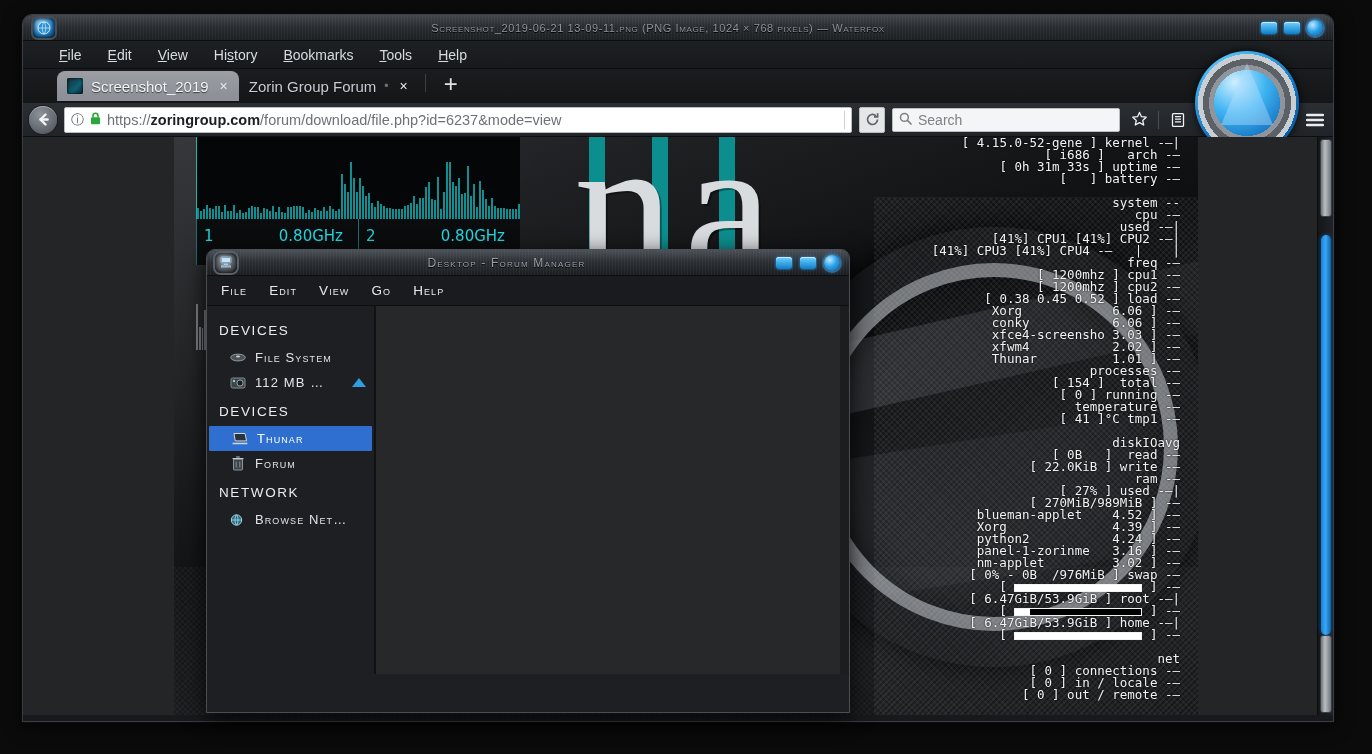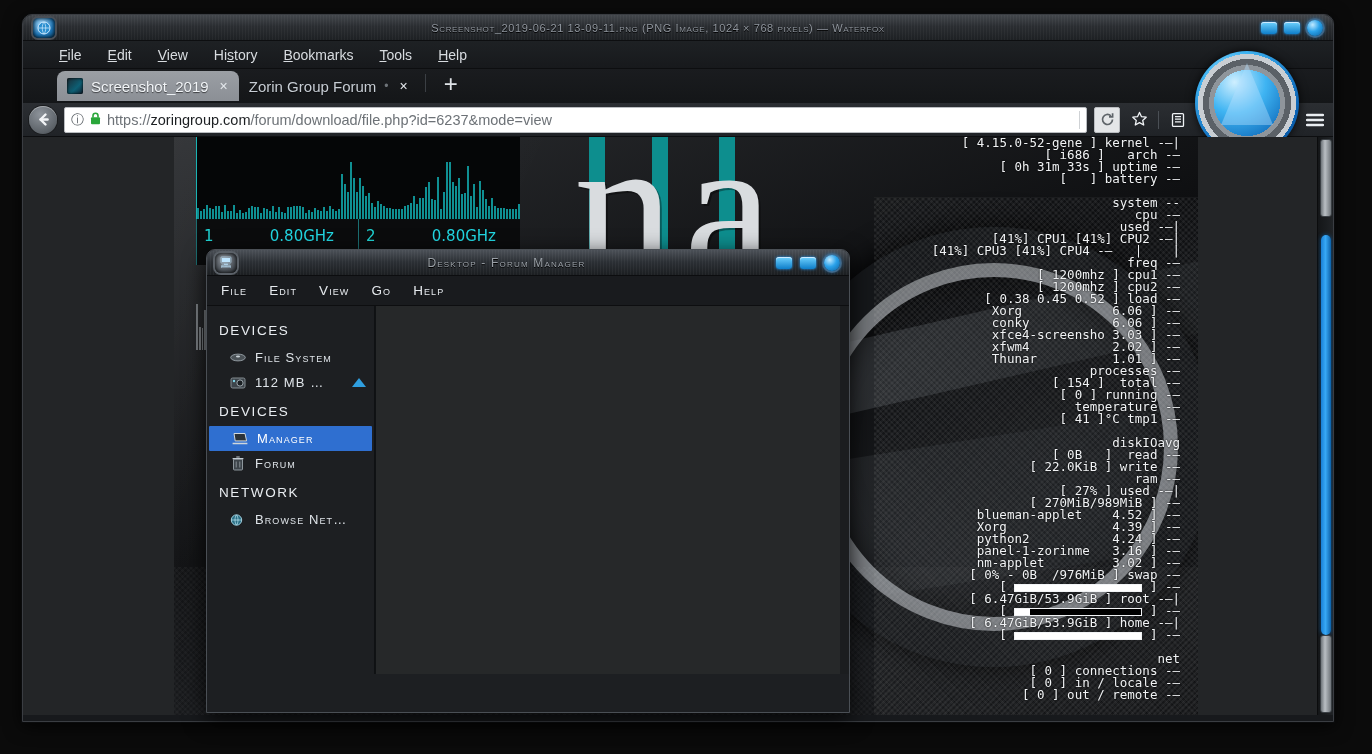--- a/index.html
+++ b/index.html
@@ -90,21 +90,21 @@
     width:28px;height:28px;border-radius:50%;
     background:radial-gradient(circle at 40% 30%,#8d939a,#5d6369 70%,#3e4348);
     box-shadow:0 0 0 1px #1a1c1e, inset 0 1px 0 rgba(255,255,255,.35);
     display:flex;align-items:center;justify-content:center; color:#f0f2f4; font-size:15px;
   }
   #urlbar{
     flex:1; height:26px; background:#fff; border:1px solid #b9bcc0; border-radius:2px;
     display:flex; align-items:center; gap:6px; padding:0 6px; min-width:0;
   }
   #urlbar .url{ font-size:14.5px; color:#6d7277; white-space:nowrap; overflow:hidden; }
-  #urlbar .url b{ color:#1c1f22; font-weight:400; }
+  #urlbar .url b{ color:#1c1f22; font-weight:700; }
   #urlbar .sep{ margin-left:auto; width:1px;height:18px;background:#cfd2d5; }
   #reload{ width:26px;height:26px;display:flex;align-items:center;justify-content:center;
     color:#5e6469; font-size:15px; background:#e4e6e8; border:1px solid #b9bcc0; border-radius:2px;}
   #searchbar{
     width:228px;height:24px;background:#f4f5f6;border:1px solid #b9bcc0;border-radius:2px;
     display:flex;align-items:center;gap:6px;padding:0 6px;
   }
   #searchbar .ph{ font-size:14px; color:#7d8288; }
   .navicon{ width:24px;height:24px;display:flex;align-items:center;justify-content:center;
             color:#e8ebee; font-size:15px; }
@@ -161,21 +161,21 @@
   #cpu-graph{ position:relative; height:82px; background:#050607;
               border-left:1px solid #19b4b4; overflow:hidden; }
   #cpu-graph .bars{ position:absolute; left:0; bottom:0; width:100%; height:100%;
                     display:flex; align-items:flex-end; gap:1px; }
   #cpu-graph .bars i{ flex:1 0 auto; width:2px; background:#0f8f92; }
   #cpu-labels{ display:flex; height:46px; }
   #cpu-labels .cell{ flex:1; position:relative; background:#0b0c0d;
                      border-left:1px solid #1b6f72; }
   #cpu-labels .n{ position:absolute; left:7px; top:8px; color:#1fd3d3; font-size:15px;
                   font-family:"DejaVu Sans", sans-serif;}
-  #cpu-labels .v{ position:absolute; right:24px; top:8px; color:#22d9e4; font-size:15px;
+  #cpu-labels .v{ position:absolute; right:15px; top:8px; color:#22d9e4; font-size:15px;
                   font-family:"DejaVu Sans", sans-serif;}
 
   
   #cpu-graph2{ position:absolute; left:22px; top:128px; width:60px; height:85px; overflow:hidden;
                display:flex; align-items:flex-end; gap:1px; }
   #cpu-graph2 i{ flex:1 0 auto; background:#7d8286; }
 
   
   #conky{
     position:absolute; right:18px; top:0px; width:268px;
@@ -334,20 +334,29 @@
           </svg>
         </span>
         <span class="url"><span>https://</span><b>zoringroup.com</b><span>/forum/download/file.php?id=6237&amp;mode=view</span></span>
         <span class="sep"></span>
       </div>
       <div id="reload">
         <svg width="15" height="15" viewBox="0 0 15 15" aria-hidden="true">
           <path d="M12.5 7.5a5 5 0 1 1-1.6-3.7" stroke="#5e6469" stroke-width="1.7" fill="none"></path>
           <path d="M12.6 1.2v3.6H9" stroke="#5e6469" stroke-width="1.7" fill="none"></path>
         </svg>
+      </div>
+      <div id="searchbar">
+        <span>
+          <svg width="13" height="13" viewBox="0 0 13 13" aria-hidden="true">
+            <circle cx="5.4" cy="5.4" r="3.9" stroke="#7d8288" stroke-width="1.5" fill="none"></circle>
+            <path d="M8.4 8.4 12 12" stroke="#7d8288" stroke-width="1.7" stroke-linecap="round"></path>
+          </svg>
+        </span>
+        <span class="ph">Search</span>
       </div>
       <div class="navicon">
         <svg width="17" height="17" viewBox="0 0 17 17" aria-hidden="true">
           <path d="M8.5 1.4l2 4.3 4.7.5-3.5 3.2 1 4.6-4.2-2.4-4.2 2.4 1-4.6L1.8 6.2l4.7-.5z" fill="none" stroke="#f0f3f6" stroke-width="1.3" stroke-linejoin="round"></path>
         </svg>
       </div>
       <div style="width:1px;height:18px;background:#4a4f55;"></div>
       <div class="navicon">
         <svg width="16" height="16" viewBox="0 0 16 16" aria-hidden="true">
           <rect x="2.5" y="1.6" width="11" height="12.8" rx="1" fill="none" stroke="#f0f3f6" stroke-width="1.3"></rect>
@@ -597,21 +606,21 @@
         </div>
 
         <div class="side-h">DEVICES</div>
         <div class="side-i sel">
           <span class="si">
             <svg width="16" height="13" viewBox="0 0 16 13" aria-hidden="true">
               <path d="M2 1.5h11l1.6 7.4H3.2z" fill="#2b3238" stroke="#cfd7dc" stroke-width="1"></path>
               <path d="M0.6 11.6h14.8" stroke="#cfd7dc" stroke-width="1.5"></path>
             </svg>
           </span>
-          <span>Manager</span>
+          <span>Thunar</span>
         </div>
         <div class="side-i">
           <span class="si">
             <svg width="12" height="15" viewBox="0 0 12 15" aria-hidden="true">
               <rect x="1.5" y="3" width="9" height="11" rx="1" fill="#3d444a" stroke="#9aa3a9" stroke-width=".9"></rect>
               <path d="M0.6 2.6h10.8M4.3 1h3.4" stroke="#c3ccd2" stroke-width="1.2"></path>
               <path d="M4.2 5.5v6M7.8 5.5v6" stroke="#9aa3a9" stroke-width=".8"></path>
             </svg>
           </span>
           <span>Forum</span>

